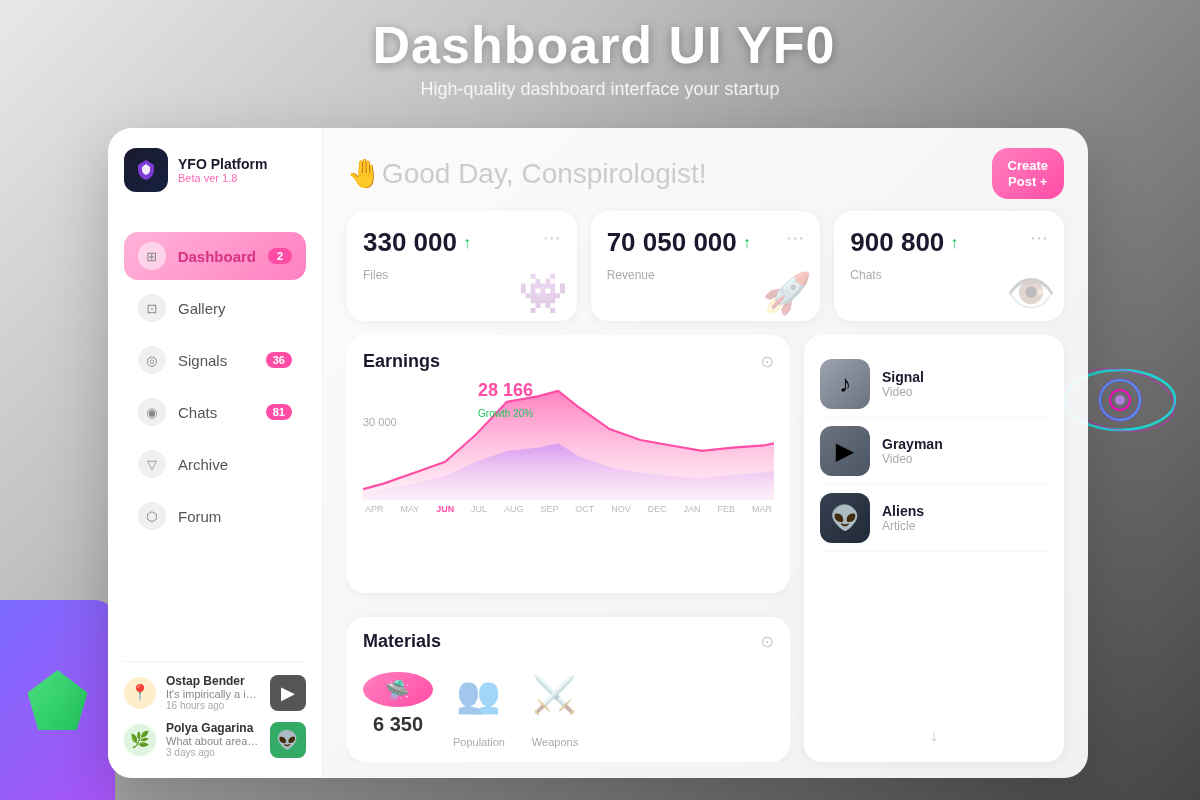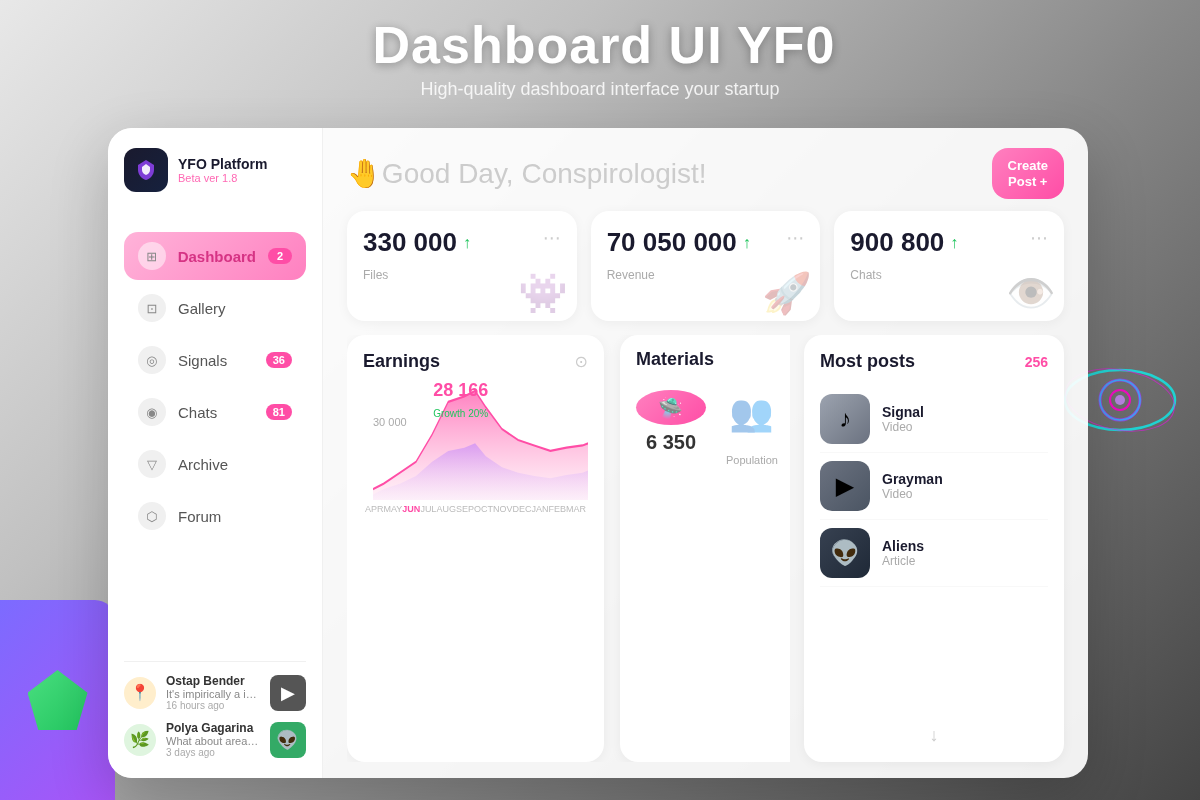--- a/index.html
+++ b/index.html
@@ -340,22 +340,22 @@
       display: grid;
       grid-template-columns: 1fr 260px;
       gap: 14px;
       padding: 0 24px 16px;
       flex: 1;
       overflow: hidden;
     }
 
     .left-bottom {
       display: flex;
-      flex-direction: row;
-      gap: 16px;
+      flex-direction: column;
+      gap: 24px;
       overflow: hidden;
     }
 
     
     .earnings-card {
       background: white;
       border-radius: 18px;
       padding: 16px;
       box-shadow: 0 2px 12px rgba(0,0,0,0.05);
       flex: 1;
@@ -369,21 +369,20 @@
     .card-title {
       font-size: 18px;
       font-weight: 600;
       color: #1a1a2e;
     }
     .card-icon { color: #ccc; font-size: 16px; cursor: pointer; }
 
     .chart-area {
       position: relative;
       height: 120px;
-      margin-left: 10px;
     }
     .chart-peak-label {
       position: absolute;
       top: 0;
       left: 28%;
       font-size: 18px;
       font-weight: 700;
       color: #ff4da6;
     }
     .chart-peak-sub {
@@ -748,24 +747,20 @@
             <div class="material-item">
               <div class="material-figure">⚔️</div>
               <div class="material-label">Weapons</div>
             </div>
           </div>
         </div>
 
       </div>
 
       <div class="right-bottom">
-        <div class="most-posts-header">
-          <span class="card-title">Most posts</span>
-          <span class="most-posts-count">256</span>
-        </div>
 
         <div class="post-item">
           <div class="post-thumb audio">
             <span>♪</span>
           </div>
           <div class="post-info">
             <div class="post-name">Signal</div>
             <div class="post-type">Video</div>
           </div>
         </div>

